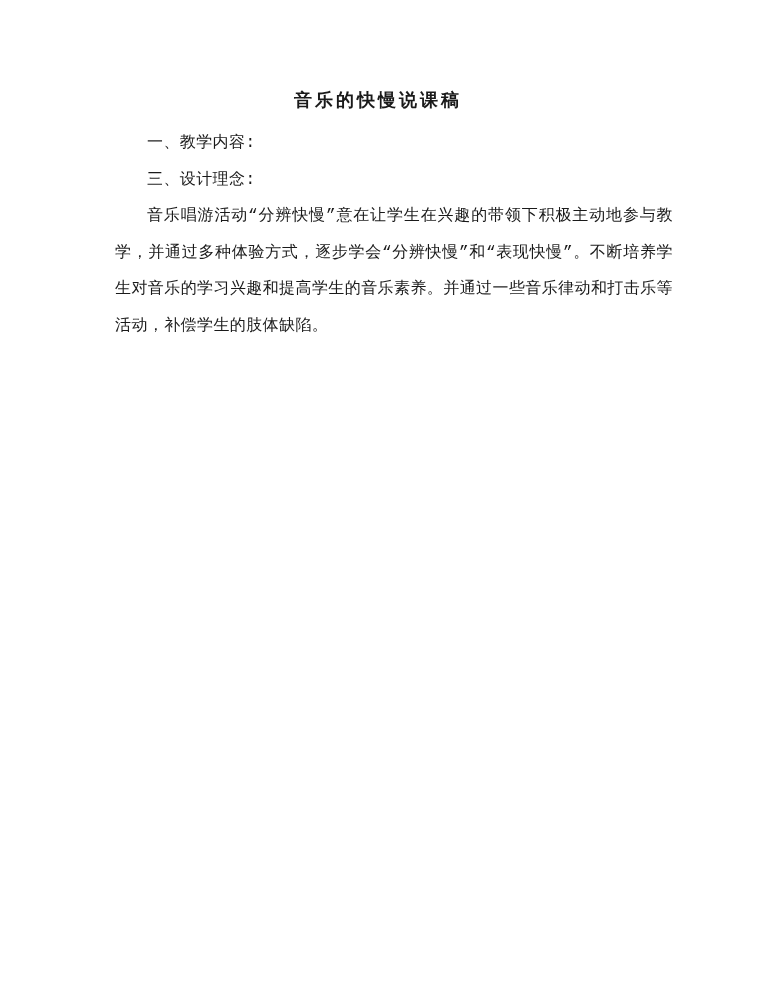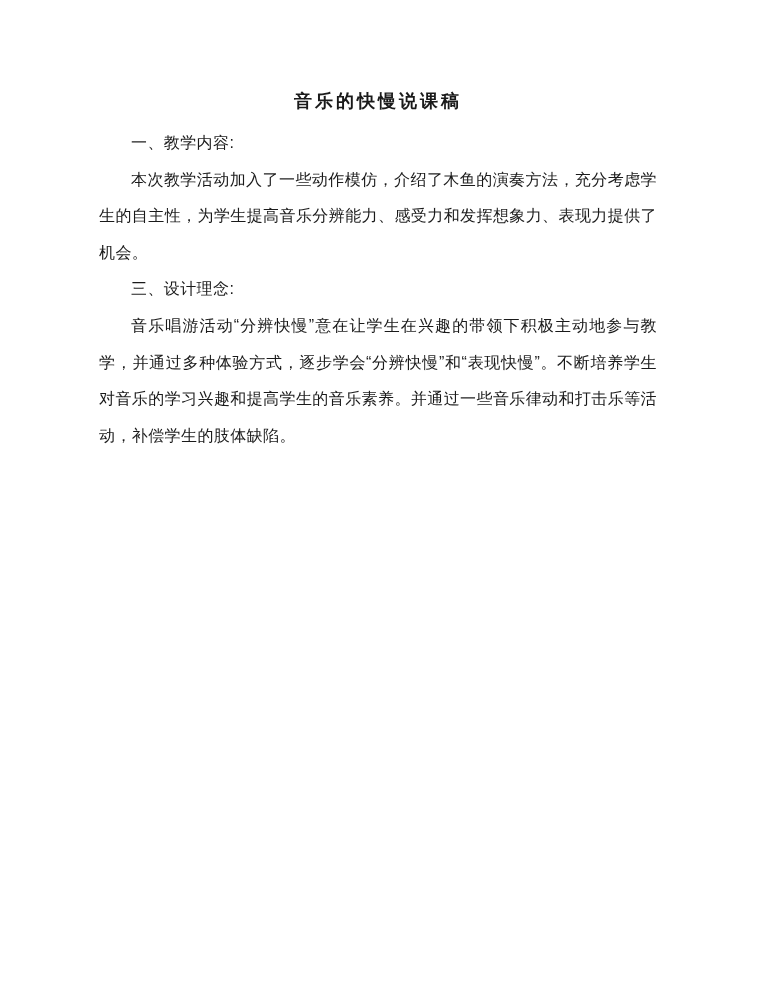--- a/index.html
+++ b/index.html
@@ -12,34 +12,35 @@
     padding: 0;
     background: var(--page-bg);
   }
   .page {
     position: relative;
     width: 770px;
     height: 1000px;
     background: var(--page-bg);
     padding: 86px 113px 0 99px;
     overflow: hidden;
-    font-family: Liberation Sans, sans-serif;
+    font-family: Liberation Mono, monospace;
     color: var(--text-color);
   }
   .doc-title {
     margin: 0 0 9px 0;
     font-size: 18px;
     font-weight: bold;
     line-height: 30px;
     text-align: center;
     letter-spacing: 3px;
     white-space: nowrap;
   }
   .doc-body {
     width: 558px;
+    margin-left: 16px;
   }
   .para {
     margin: 0;
     font-size: 16px;
     line-height: 36.6px;
     text-indent: 32px;
     text-align: justify;
     text-justify: inter-ideograph;
     letter-spacing: 0.4px;
   }
@@ -47,17 +48,16 @@
     text-align: left;
   }
 </style>
 </head>
 <body>
 
 <div class="page">
   <h1 class="doc-title">音乐的快慢说课稿</h1>
   <div class="doc-body">
       <p class="para heading">一、教学内容:</p>
-      <p class="para body">本次教学活动加入了一些动作模仿，介绍了木鱼的演奏方法，充分考虑学生的自主性，为学生提高音乐分辨能力、感受力和发挥想象力、表现力提供了机会。</p>
       <p class="para heading">三、设计理念:</p>
       <p class="para body">音乐唱游活动“分辨快慢”意在让学生在兴趣的带领下积极主动地参与教学，并通过多种体验方式，逐步学会“分辨快慢”和“表现快慢”。不断培养学生对音乐的学习兴趣和提高学生的音乐素养。并通过一些音乐律动和打击乐等活动，补偿学生的肢体缺陷。</p>
     </div>
 </div>
 
 </body></html>

